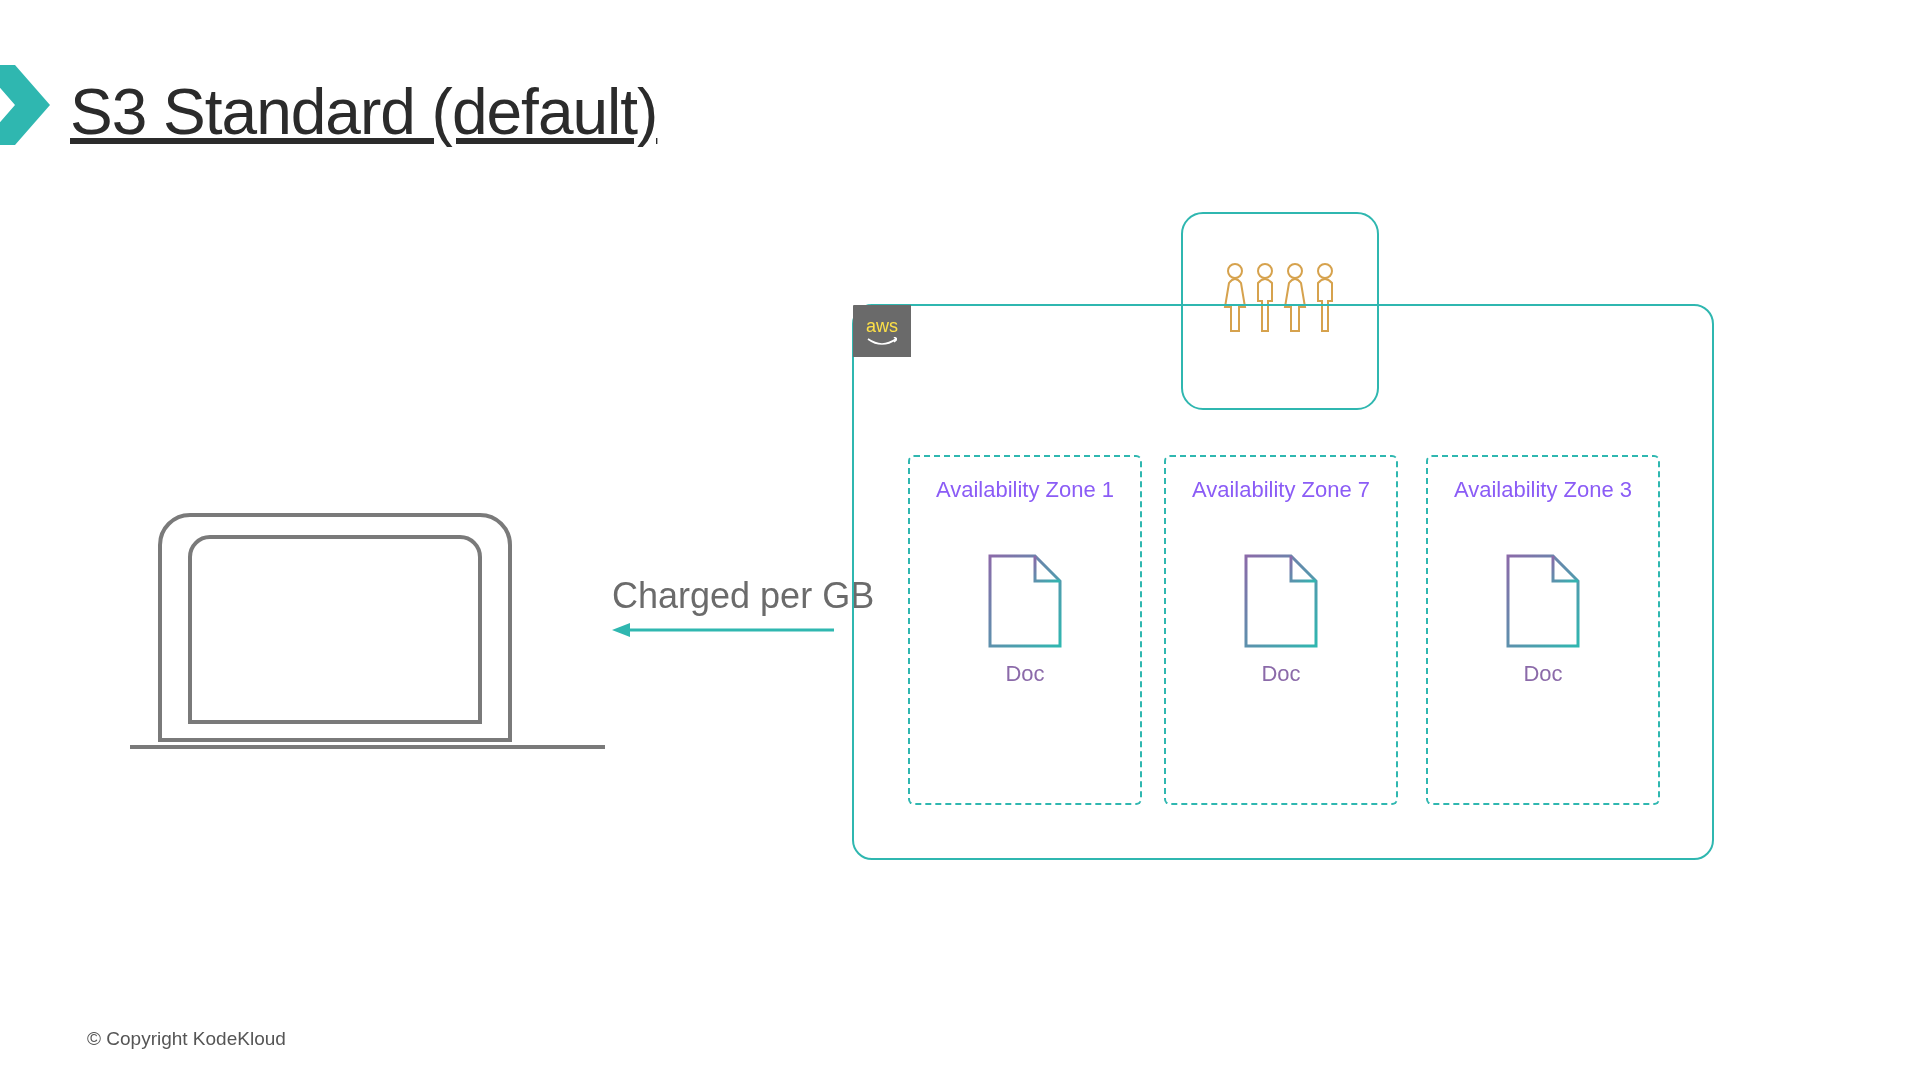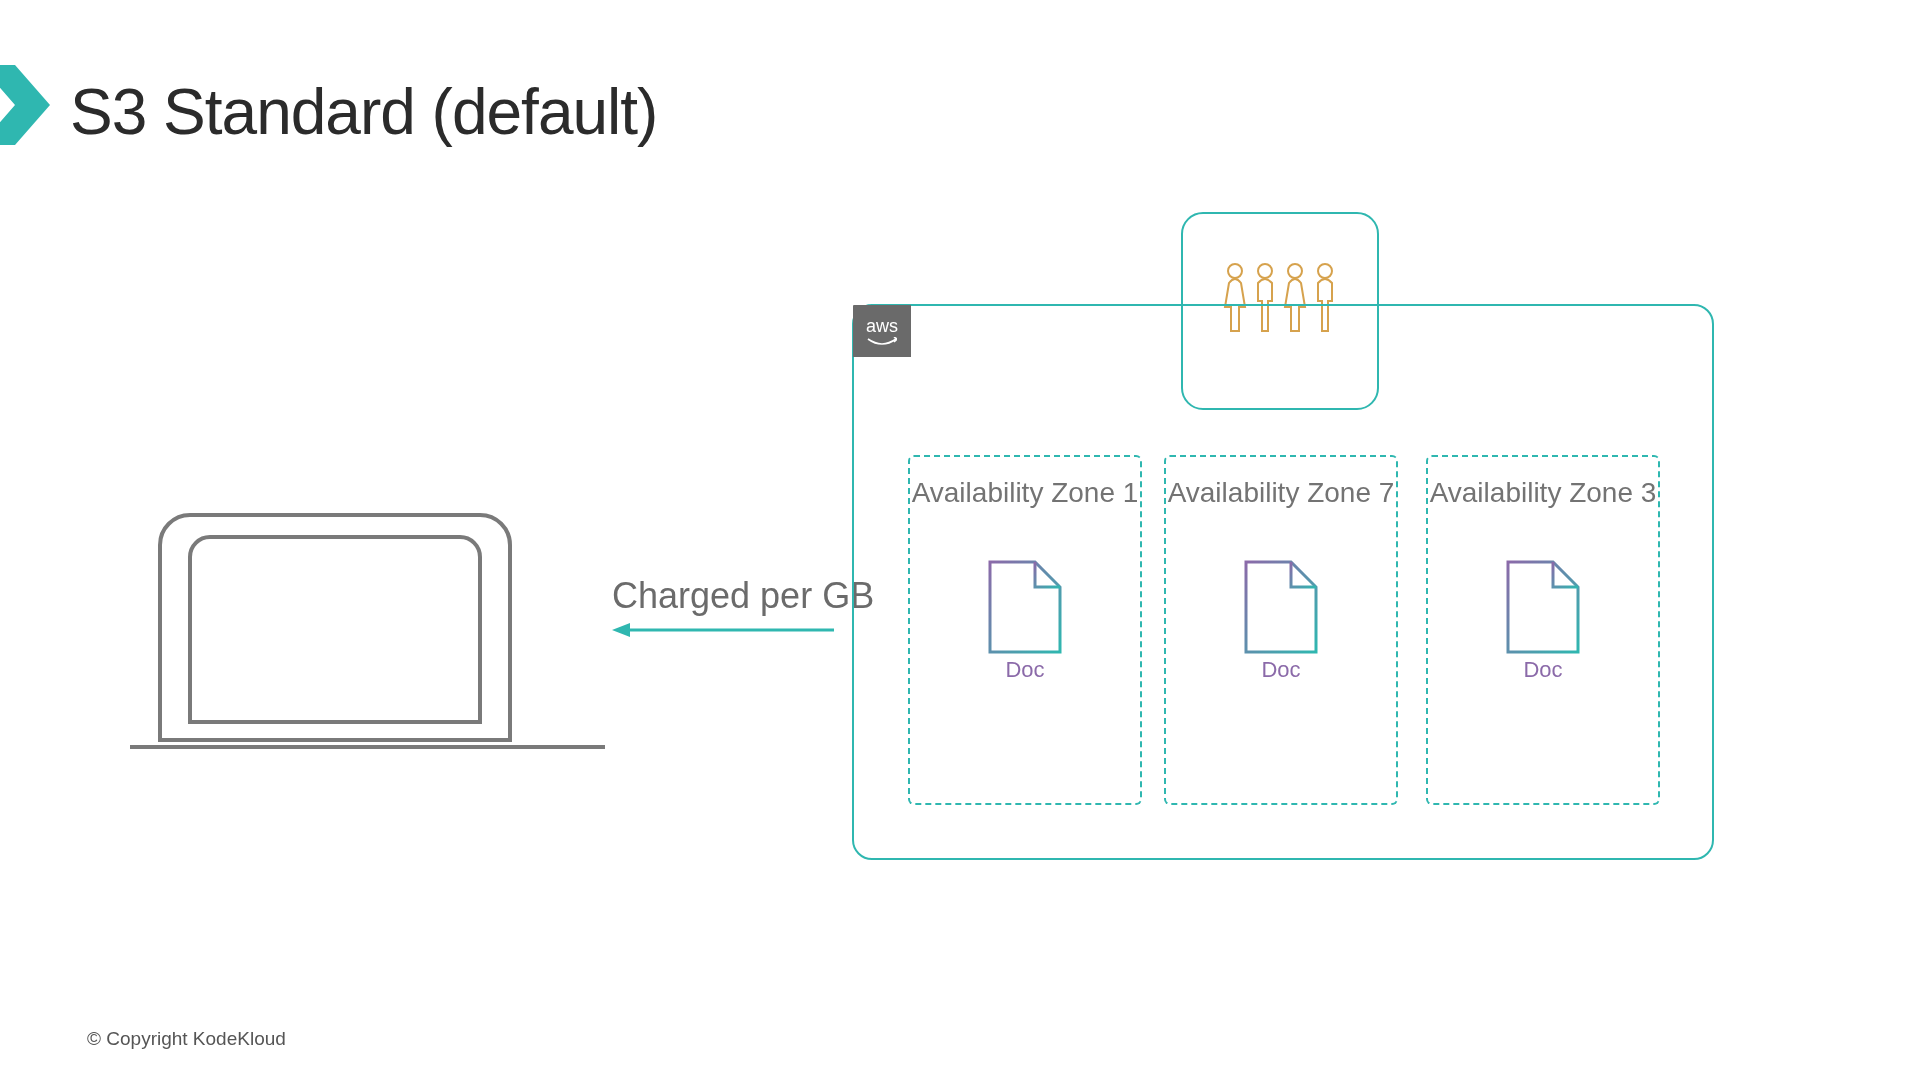--- a/index.html
+++ b/index.html
@@ -19,20 +19,21 @@
   }
   .chevron-corner svg { display: block; }
   .title {
     position: absolute;
     top: 75px;
     left: 70px;
     font-size: 64px;
     font-weight: 400;
     color: #2b2b2b;
     letter-spacing: -1px;
+    text-decoration: underline;
   }
   .copyright {
     position: absolute;
     left: 87px;
     bottom: 30px;
     font-size: 19px;
     color: #555;
   }
 
   
@@ -75,21 +76,21 @@
     top: -1px;
     left: -1px;
     width: 58px;
     height: 52px;
     background: #6a6a6a;
     border-top-left-radius: 1px;
     display: flex;
     flex-direction: column;
     align-items: center;
     justify-content: center;
-    color: #ffffff;
+    color: #fde047;
     font-size: 18px;
     line-height: 1;
   }
   .aws-tag .smile {
     width: 30px; height: 8px; margin-top: 2px;
   }
   .aws-tag .smile svg { display:block; }
 
   
   .users-box {
@@ -112,35 +113,36 @@
     position: absolute;
     top: 455px;
     width: 234px;
     height: 350px;
     border: 2px dashed #2fb7b0;
     border-radius: 6px;
     text-align: center;
     padding-top: 20px;
   }
   .az-label {
-    font-size: 28px;
-    color: #737373;
+    font-size: 22px;
+    color: #8b5cf6;
     font-weight: 500;
   }
   .az1 { left: 908px; }
   .az2 { left: 1164px; }
   .az3 { left: 1426px; }
 
   .doc-wrap {
     margin-top: 48px;
     display: flex;
     flex-direction: column;
     align-items: center;
   }
   .doc-wrap .doc-label {
+    margin-top: 10px;
     font-size: 22px;
     color: #8b6aa9;
   }
 </style>
 </head>
 <body>
 
 <div class="chevron-corner">
   <svg width="70" height="80" viewBox="0 0 70 80">
     <polygon points="0,0 35,0 70,40 35,80 0,80 35,40" fill="#2fb7b0"></polygon>

